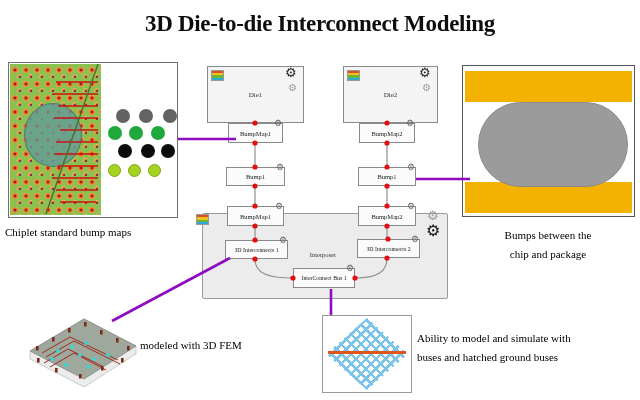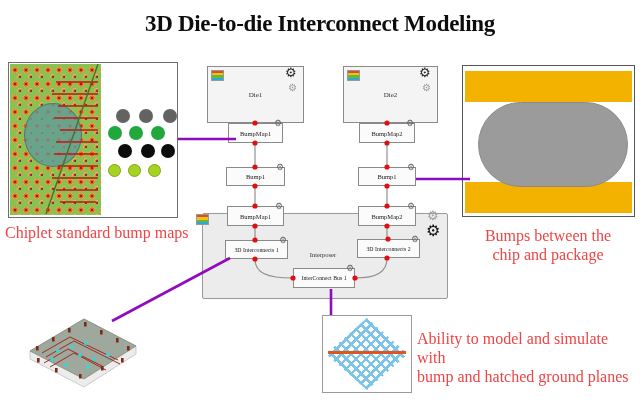--- a/index.html
+++ b/index.html
@@ -22,21 +22,21 @@
   #teal-circle{position:absolute;left:14px;top:39px;width:56px;height:62px;border-radius:50%;
                background:rgba(96,158,150,.82);border:1px solid #4e7a70;}
   .board-svg{position:absolute;left:0;top:0;}
   .dot{position:absolute;border-radius:50%;}
   .dot-gray{background:#636363;width:14px;height:14px;}
   .dot-green{background:#21a83c;width:14px;height:14px;}
   .dot-black{background:#0c0c0c;width:14px;height:14px;}
   .dot-lime{background:#a6d321;width:13px;height:13px;border:1px solid #7fa614;box-sizing:border-box;}
 
   
-  .caption{position:absolute;font-size:16px;line-height:19px;color:#ef4444;}
+  .caption{position:absolute;font-size:11px;line-height:19px;color:#000000;}
 
   
   #interposer{position:absolute;left:202px;top:213px;width:246px;height:86px;
               background:#ececec;border:1px solid #9a9a9a;border-radius:2px;box-sizing:border-box;}
   .blk{position:absolute;background:#fbfbfb;border:1px solid #8a8a8a;box-sizing:border-box;
        display:flex;align-items:center;justify-content:center;}
   .die{background:#f4f4f4;}
   .blk-label{font-size:6.5px;color:#222;white-space:nowrap;}
   .die-label{font-size:7px;color:#333;}
   .blk-gear{position:absolute;top:-5px;right:0px;font-size:9px;color:#666;line-height:9px;}
@@ -246,24 +246,25 @@
         <circle cx="64" cy="40" r="2"></circle>
       <circle cx="58" cy="52" r="2"></circle>
         <circle cx="72" cy="56" r="2"></circle>
         <circle cx="44" cy="62" r="2"></circle>
       <circle cx="86" cy="52" r="2"></circle>
         <circle cx="66" cy="64" r="2"></circle>
         <circle cx="30" cy="56" r="2"></circle>
     </g>
   </svg>
   <div class="caption" style="left:140px;top:336px">
+    <div>modeled with 3D FEM</div>
   </div>
 
   <div id="fig-hatch">
     <div id="hatch-diamond"></div>
     <div id="hatch-line"></div>
   </div>
   <div class="caption" style="left:417px;top:329px">
     <div>Ability to model and simulate with</div>
-    <div>bump and hatched ground planes</div>
+    <div>buses and hatched ground buses</div>
   </div>
 
 </div>
 
 </body></html>

